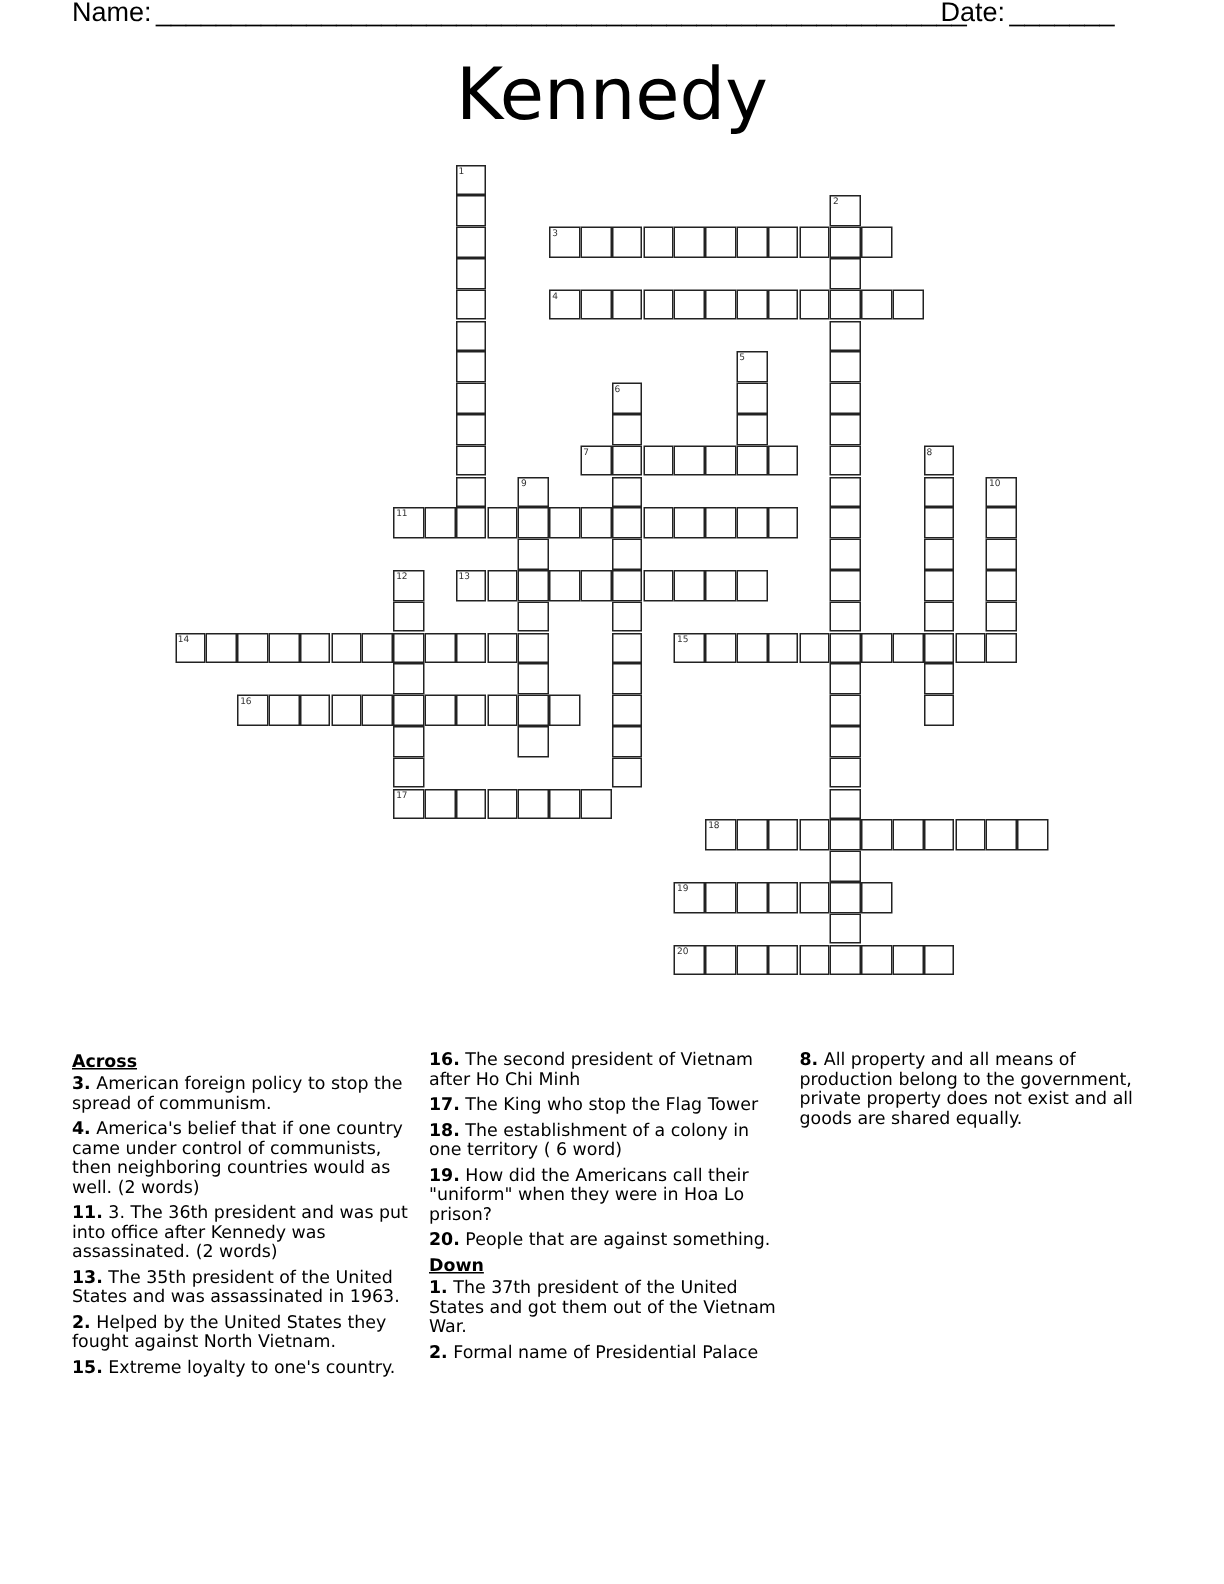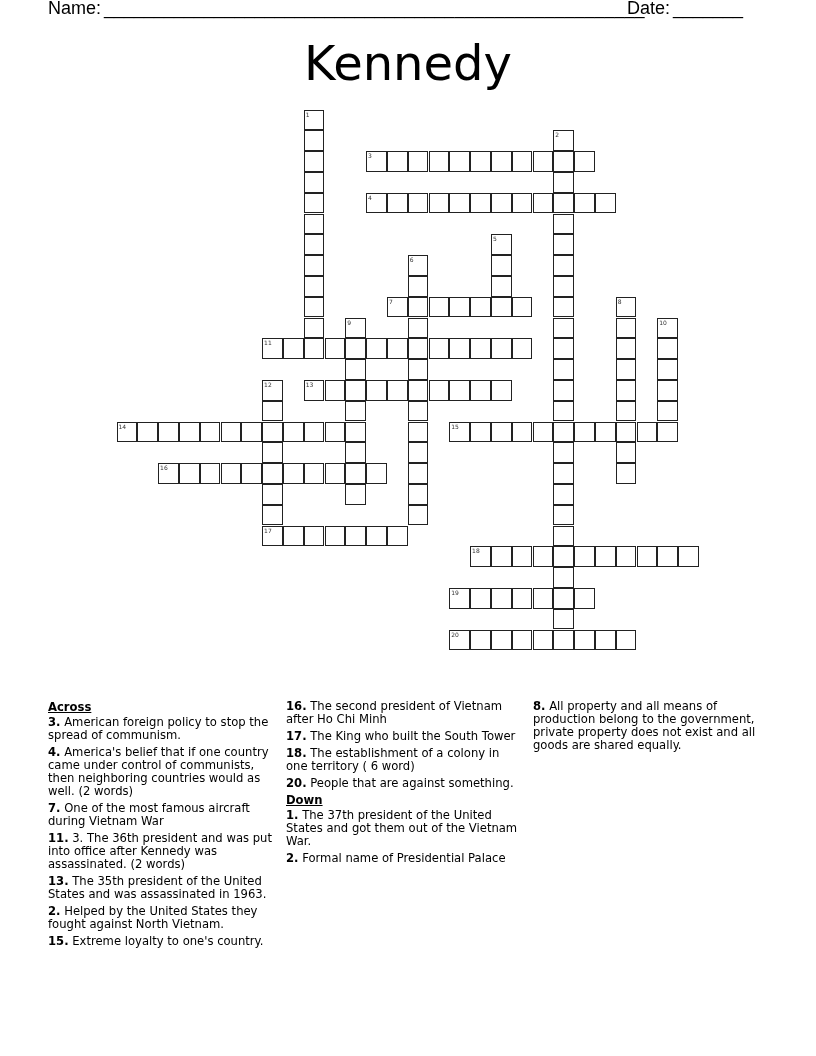--- a/index.html
+++ b/index.html
@@ -258,31 +258,31 @@
     <div class="cell" style="left: 416px; top: 520px;"></div>
     <div class="cell" style="left: 457.6px; top: 520px;"></div>
     <div class="cell" style="left: 478.4px; top: 520px;"></div>
     <div class="cell" style="left: 499.2px; top: 520px;"></div>
   </div>
 
 <div class="col" id="col-a">
   <div class="heading">Across</div>
   <div class="clue"><b>3.</b> <span>American foreign policy to stop the spread of communism.</span></div>
   <div class="clue"><b>4.</b> <span>America's belief that if one country came under control of communists, then neighboring countries would as well. (2 words)</span></div>
-  <div class="clue"><b>7.</b> <span>One of the most famous aircraft during Vietnam War</span></div>
   <div class="clue"><b>11.</b> <span>3. The 36th president and was put into office after Kennedy was assassinated. (2 words)</span></div>
   <div class="clue"><b>13.</b> <span>The 35th president of the United States and was assassinated in 1963.</span></div>
   <div class="clue"><b>2.</b> <span>Helped by the United States they fought against North Vietnam.</span></div>
   <div class="clue"><b>15.</b> <span>Extreme loyalty to one's country.</span></div>
 </div>
 
 <div class="col" id="col-b">
   <div class="clue"><b>16.</b> <span>The second president of Vietnam after Ho Chi Minh</span></div>
-  <div class="clue"><b>17.</b> <span>The King who built the South Tower</span></div>
+  <div class="clue"><b>17.</b> <span>The King who stop the Flag Tower</span></div>
   <div class="clue"><b>18.</b> <span>The establishment of a colony in one territory ( 6 word)</span></div>
+  <div class="clue"><b>19.</b> <span>How did the Americans call their "uniform" when they were in Hoa Lo prison?</span></div>
   <div class="clue"><b>20.</b> <span>People that are against something.</span></div>
   <div class="heading">Down</div>
   <div class="clue"><b>1.</b> <span>The 37th president of the United States and got them out of the Vietnam War.</span></div>
   <div class="clue"><b>2.</b> <span>Formal name of Presidential Palace</span></div>
 </div>
 
 <div class="col" id="col-c">
   <div class="clue"><b>8.</b> <span>All property and all means of production belong to the government, private property does not exist and all goods are shared equally.</span></div>
 </div>
 

